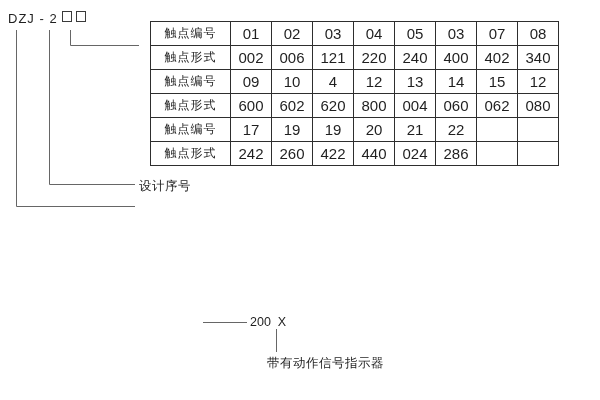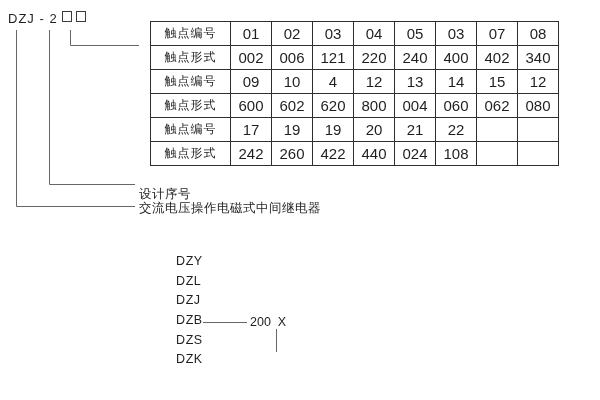--- a/index.html
+++ b/index.html
@@ -21,21 +21,21 @@
 
   
   .code-table{left:139px;top:21px;margin-left:11px;}
   table{border-collapse:collapse;table-layout:fixed;}
   td{border:1px solid #2e2e2e;text-align:center;vertical-align:middle;height:23px;padding:0;font-size:15px;}
   td.lbl{width:79px;font-size:12px;letter-spacing:1px;}
   td.num{width:40px;}
 
   
   .callout{font-size:12.5px;letter-spacing:0.5px;white-space:nowrap;}
-  .callout.design{left:139px;top:178px;margin-top:8px;}
+  .callout.design{left:139px;top:178px;}
   .callout.device{left:139px;top:200px;}
 
   
   .series{left:176px;top:252px;font-size:12.5px;letter-spacing:0.6px;}
   .series .item{height:19.7px;line-height:19.7px;}
   .dzb-code{left:250px;top:315px;font-size:12.5px;text-align:right;}
   .dzb-code .x{margin-left:7px;}
   .indicator-note{left:267px;top:355px;font-size:12.5px;letter-spacing:0.5px;white-space:nowrap;}
 </style>
 </head>
@@ -115,38 +115,30 @@
         <td class="num"></td>
         <td class="num"></td>
       </tr>
       <tr>
         <td class="lbl">触点形式</td>
         <td class="num">242</td>
         <td class="num">260</td>
         <td class="num">422</td>
         <td class="num">440</td>
         <td class="num">024</td>
-        <td class="num">108</td>
+        <td class="num">286</td>
         <td class="num"></td>
         <td class="num"></td>
       </tr>
     </tbody>
       </table>
   </div>
 
   <div class="abs callout design">设计序号</div>
-  <div class="abs callout device">交流电压操作电磁式中间继电器</div>
 
-  <div class="abs series">
-    <div class="item">DZY</div>
-    <div class="item">DZL</div>
-    <div class="item">DZJ</div>
-    <div class="item">DZB</div>
-    <div class="item">DZS</div>
-    <div class="item">DZK</div>
-  </div>
 
   <div class="abs dzb-code">
     <span>200</span><span class="x">X</span>
   </div>
 
+  <div class="abs indicator-note">带有动作信号指示器</div>
 
 </div>
 
 </body></html>

